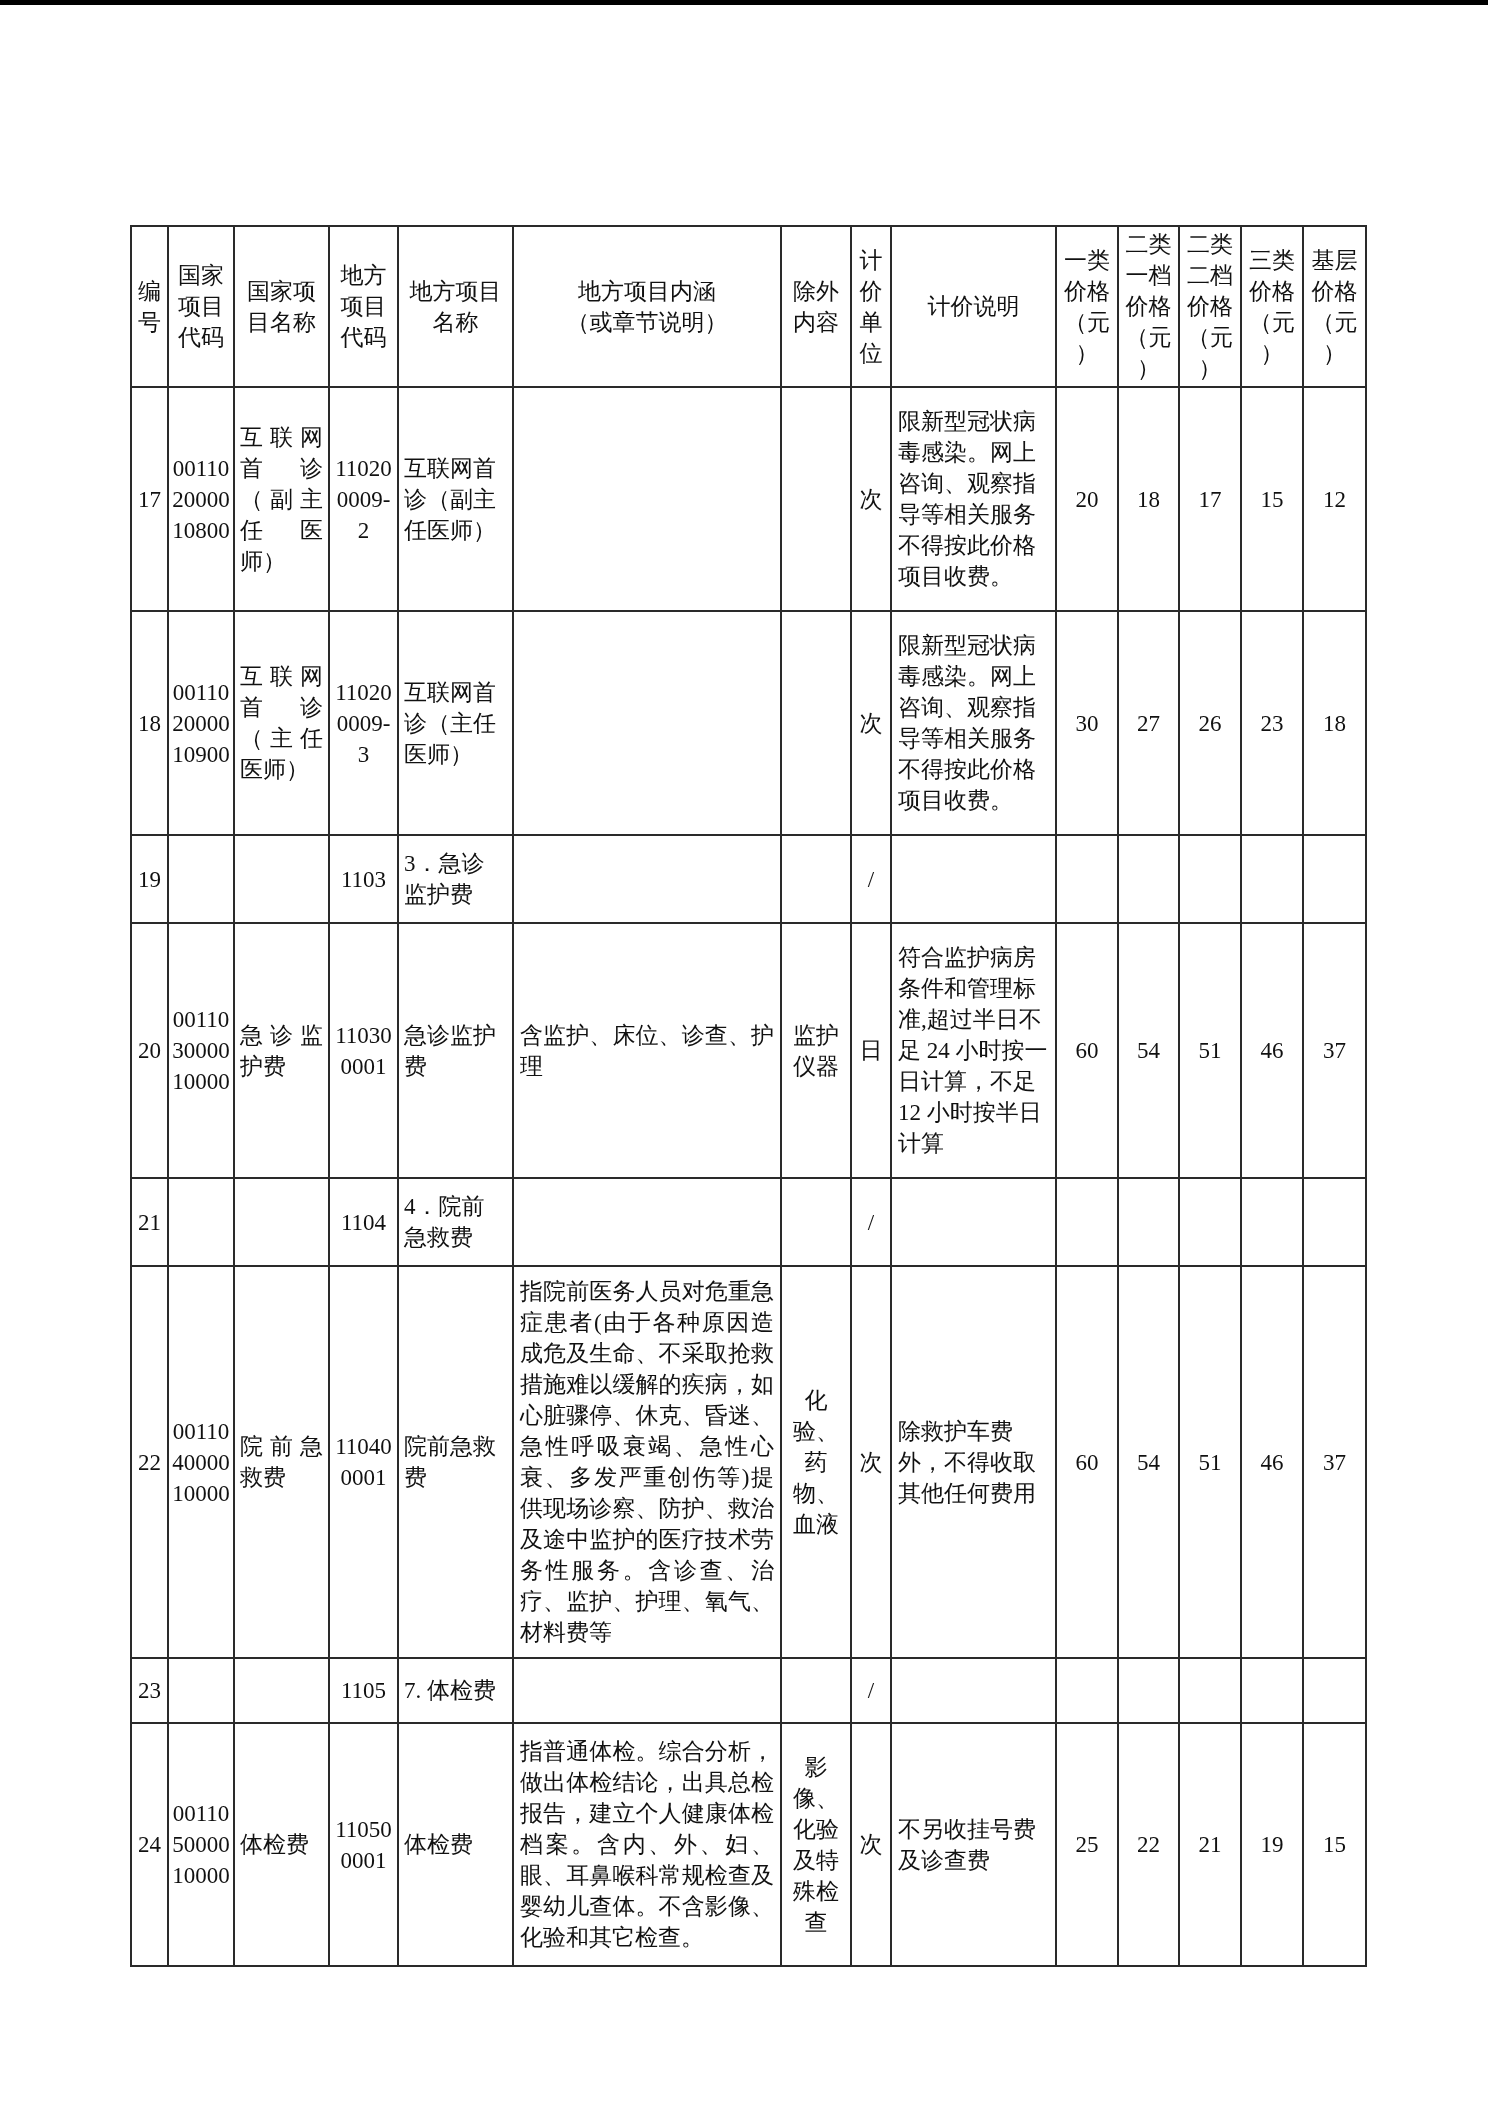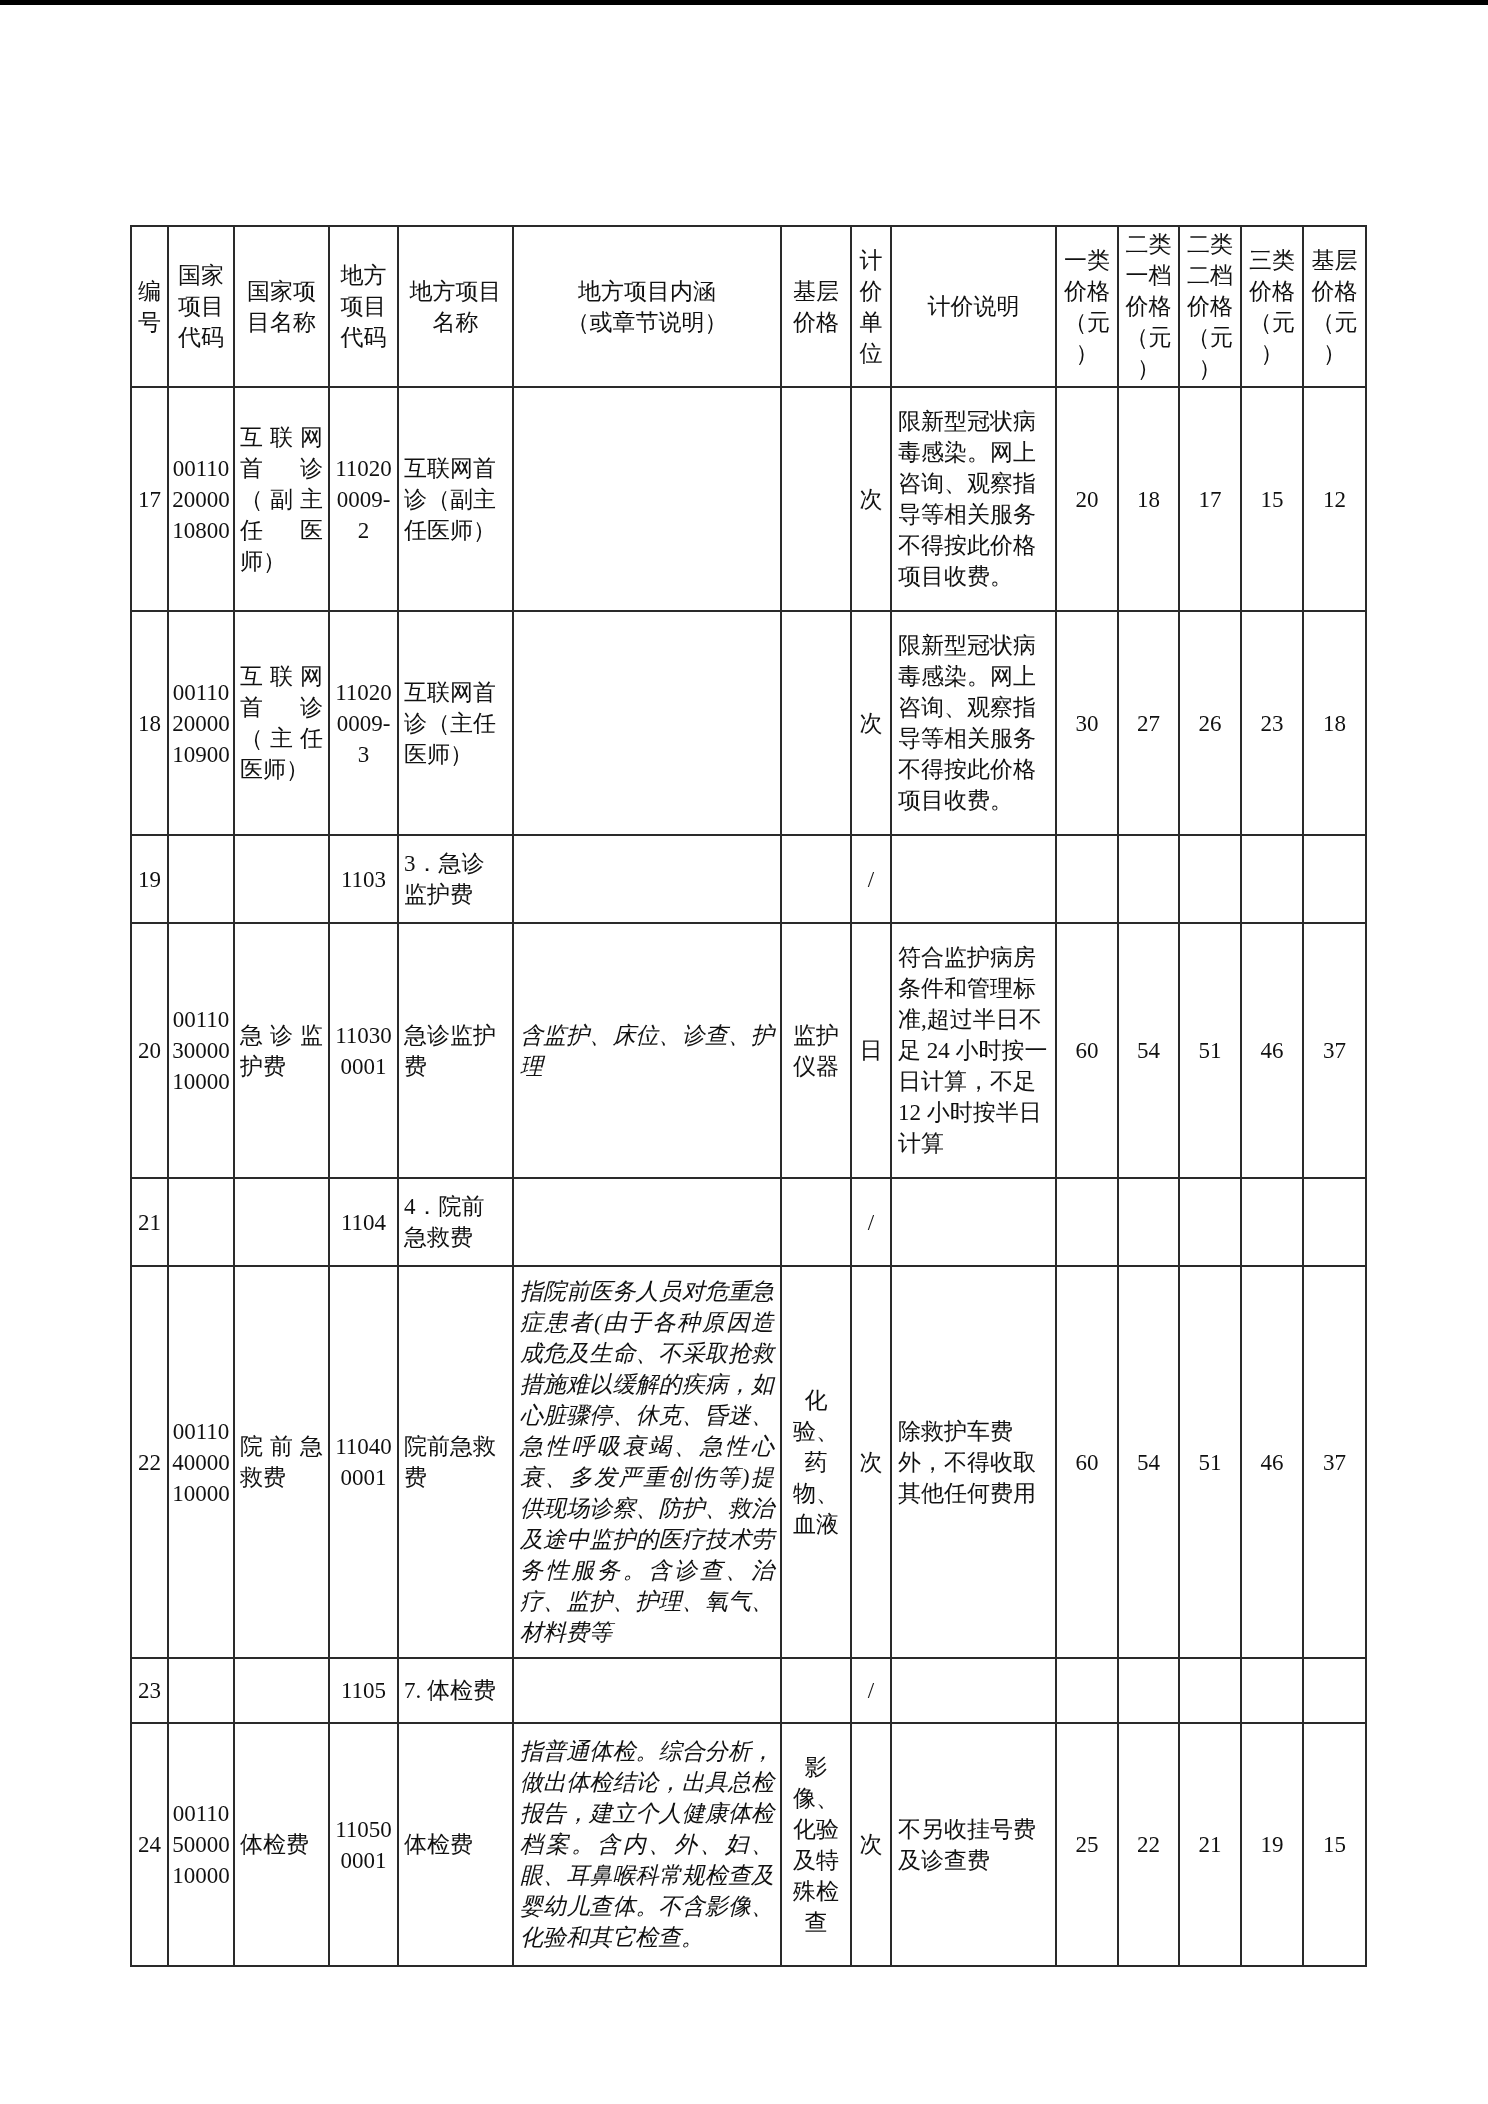--- a/index.html
+++ b/index.html
@@ -49,21 +49,21 @@
   tbody tr:nth-child(4){height:215px;}
   tbody tr:nth-child(5){height:88px;}
   tbody tr:nth-child(6){height:392px;}
   tbody tr:nth-child(7){height:60px;}
   tbody tr:nth-child(8){height:243px;}
 
   td.c-num{text-align:center;}
   td.c-code{text-align:center;padding:16px 2px;}
   td.c-name{text-align:justify;}
   td.c-name-l{text-align:left;}
-  td.c-content{text-align:justify;padding:2px 6px;font-style:italic;}
+  td.c-content{text-align:justify;padding:2px 6px;}
   td.c-excl{text-align:center;padding:16px 3px;}
   td.c-unit{text-align:center;padding:2px 2px;}
   td.c-note{text-align:left;padding:18px 6px;}
   td.c-price{text-align:center;}
 </style>
 </head>
 <body>
 
 <div class="page">
   <div class="edge-top"></div>
@@ -87,21 +87,21 @@
     </colgroup>
     <thead>
       <tr>
         <th>编号</th>
         <th>国家项目代码</th>
         <th>国家项目名称</th>
         <th>地方项目代码</th>
         <th>地方项目名称</th>
         <th>地方项目内涵
 （或章节说明）</th>
-        <th>基层价格</th>
+        <th>除外内容</th>
         <th>计价单位</th>
         <th>计价说明</th>
         <th>一类价格（元）</th>
         <th>二类一档价格（元）</th>
         <th>二类二档价格（元）</th>
         <th>三类价格（元）</th>
         <th>基层价格（元）</th>
       </tr>
     </thead>
     <tbody>

